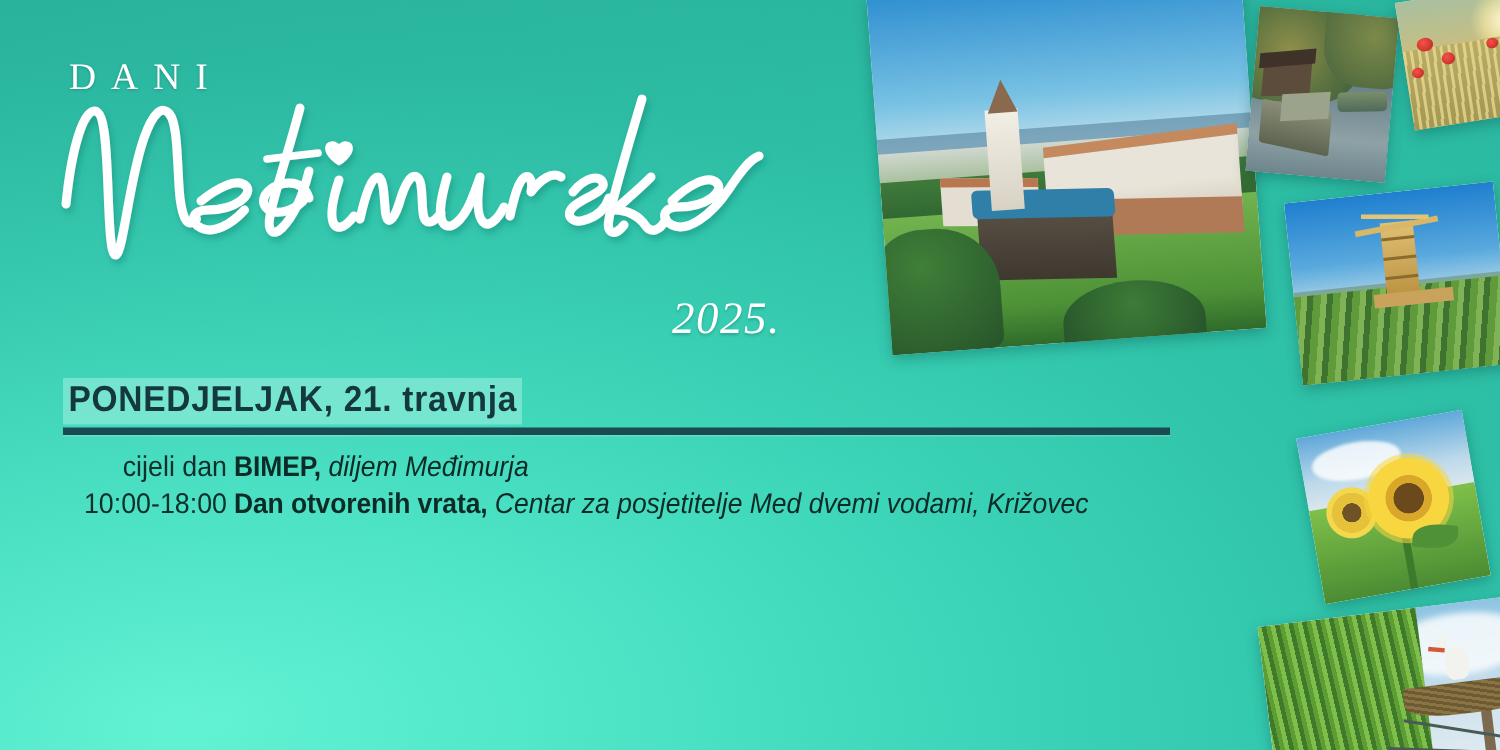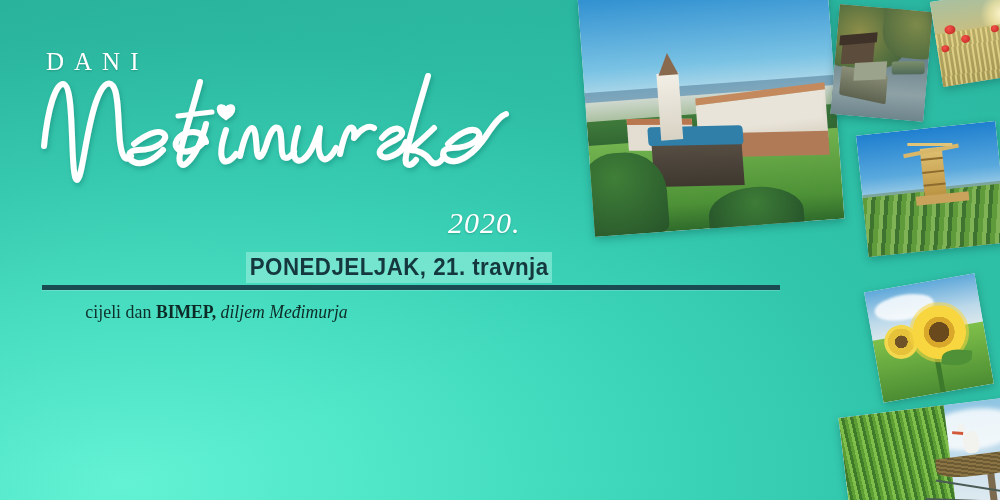--- a/index.html
+++ b/index.html
@@ -14,21 +14,21 @@
     background:
       radial-gradient(120% 130% at 12% 96%, #63f2d4 0%, #4fe6c8 22%, #3bd4b8 46%, #2fc3a9 68%, #2bb9a2 100%);
   }
   
   #poster::after{
     content:"";position:absolute;inset:0;pointer-events:none;
     background:linear-gradient(160deg, rgba(20,120,110,.20) 0%, rgba(20,120,110,.06) 38%, rgba(255,255,255,0) 62%);
   }
 
   
-  .title-block{position:absolute;left:0;top:10px;width:600px;height:250px;z-index:4;padding-left:32px;}
+  .title-block{position:absolute;left:0;top:0;width:600px;height:250px;z-index:4;padding-left:32px;}
   .dani{
     position:absolute;left:46px;top:38px;
     font-family:"Liberation Serif", serif;
     font-size:25px;letter-spacing:10px;color:#ffffff;
     text-shadow:0 1px 2px rgba(0,70,60,.30);
   }
   .script{
     position:absolute;left:30px;top:48px;
     width:560px;height:130px;
   }
@@ -135,41 +135,41 @@
      repeating-linear-gradient(15deg,#8a7444 0 2px,#6b5a33 2px 4px);border-radius:0 0 40% 40%;}
   #ph-stork .bird{position:absolute;right:28%;top:24%;width:16px;height:22px;background:#f2f2ee;border-radius:45% 45% 35% 35%;}
   #ph-stork .bird:after{content:"";position:absolute;left:-4px;top:-9px;width:7px;height:13px;background:#f2f2ee;border-radius:50%;}
   #ph-stork .beak{position:absolute;right:36%;top:23%;width:11px;height:3px;background:#d3583a;transform:rotate(12deg);}
   #ph-stork .pole{position:absolute;right:22%;bottom:0;width:7px;height:40%;background:#7c6a4e;}
   #ph-stork .wire{position:absolute;right:0;bottom:16%;width:60%;height:2px;background:#4a5a55;transform:rotate(9deg);}
   #ph-stork .wire2{position:absolute;right:0;bottom:26%;width:54%;height:2px;background:#4a5a55;transform:rotate(16deg);}
 
   
   .schedule{position:absolute;left:0;top:252px;width:830px;z-index:6;}
-  .day-head-wrap{position:relative;margin-left:42px;width:738px;text-align:center;}
+  .day-head-wrap{position:relative;margin-left:42px;width:738px;}
   .day-head{
     display:inline-block;
     position:relative;
     font-family:"Liberation Sans", sans-serif;
     font-weight:700;font-size:24px;letter-spacing:.5px;
     color:#15383f;
     padding:1px 4px 2px 4px;
     background:linear-gradient(rgba(150,238,220,.62),rgba(150,238,220,.62));
     transform:scaleX(.93);transform-origin:left center;
   }
   .day-rule{
     margin-left:42px;width:738px;height:5px;
     background:#1b4b52;
     box-shadow:0 1px 0 rgba(255,255,255,.18);
     margin-top:2px;
   }
   table.events{
     margin-top:9px;
     border-collapse:collapse;
-    font-family:Liberation Serif, serif;
+    font-family:Liberation Sans, sans-serif;
     color:#0d2b26;
   }
   table.events td{vertical-align:top;padding:0;}
   td.time{
     width:156px;
     text-align:right;
     padding-right:26px;
     font-size:19px;
     line-height:25px;
     color:#0f2f2b;
@@ -294,35 +294,42 @@
           <path d="M352,80 C360,70 370,68 372,74 C374,80 358,84 352,90 C346,96 352,102 362,98 C370,95 374,90 376,84" stroke-width="6"></path>
 
           <path d="M398,18 C388,52 378,84 376,98 C374,108 380,110 386,102" stroke-width="6"></path>
           <path d="M404,70 C394,80 384,88 380,92 C388,92 396,96 400,102 C404,108 410,106 414,98" stroke-width="6"></path>
 
           <path d="M418,86 C428,76 442,68 448,74 C453,79 442,90 422,90 C412,90 410,98 418,102 C428,107 444,96 456,78 C464,66 470,58 476,56" stroke-width="6"></path>
         </g>
       </svg>
     </div>
 
-    <div class="godina">2020.</div>
+    <div class="godina">2025.</div>
   </div>
 
   <div class="schedule">
     <div class="day-head-wrap">
       <span class="day-head">PONEDJELJAK, 21. travnja</span>
     </div>
     <div class="day-rule"></div>
 
     <table class="events">
       <tbody>
           <tr>
         <td class="time">cijeli dan</td>
         <td class="desc">
           <span class="sq"><span class="ev-title">BIMEP,</span>
           <span class="ev-place">diljem Međimurja</span></span>
         </td>
       </tr>
+      <tr>
+        <td class="time">10:00-18:00</td>
+        <td class="desc">
+          <span class="sq"><span class="ev-title">Dan otvorenih vrata,</span>
+          <span class="ev-place">Centar za posjetitelje Med dvemi vodami, Križovec</span></span>
+        </td>
+      </tr>
     </tbody>
       </table>
   </div>
 
 </div>
 
 </body></html>

